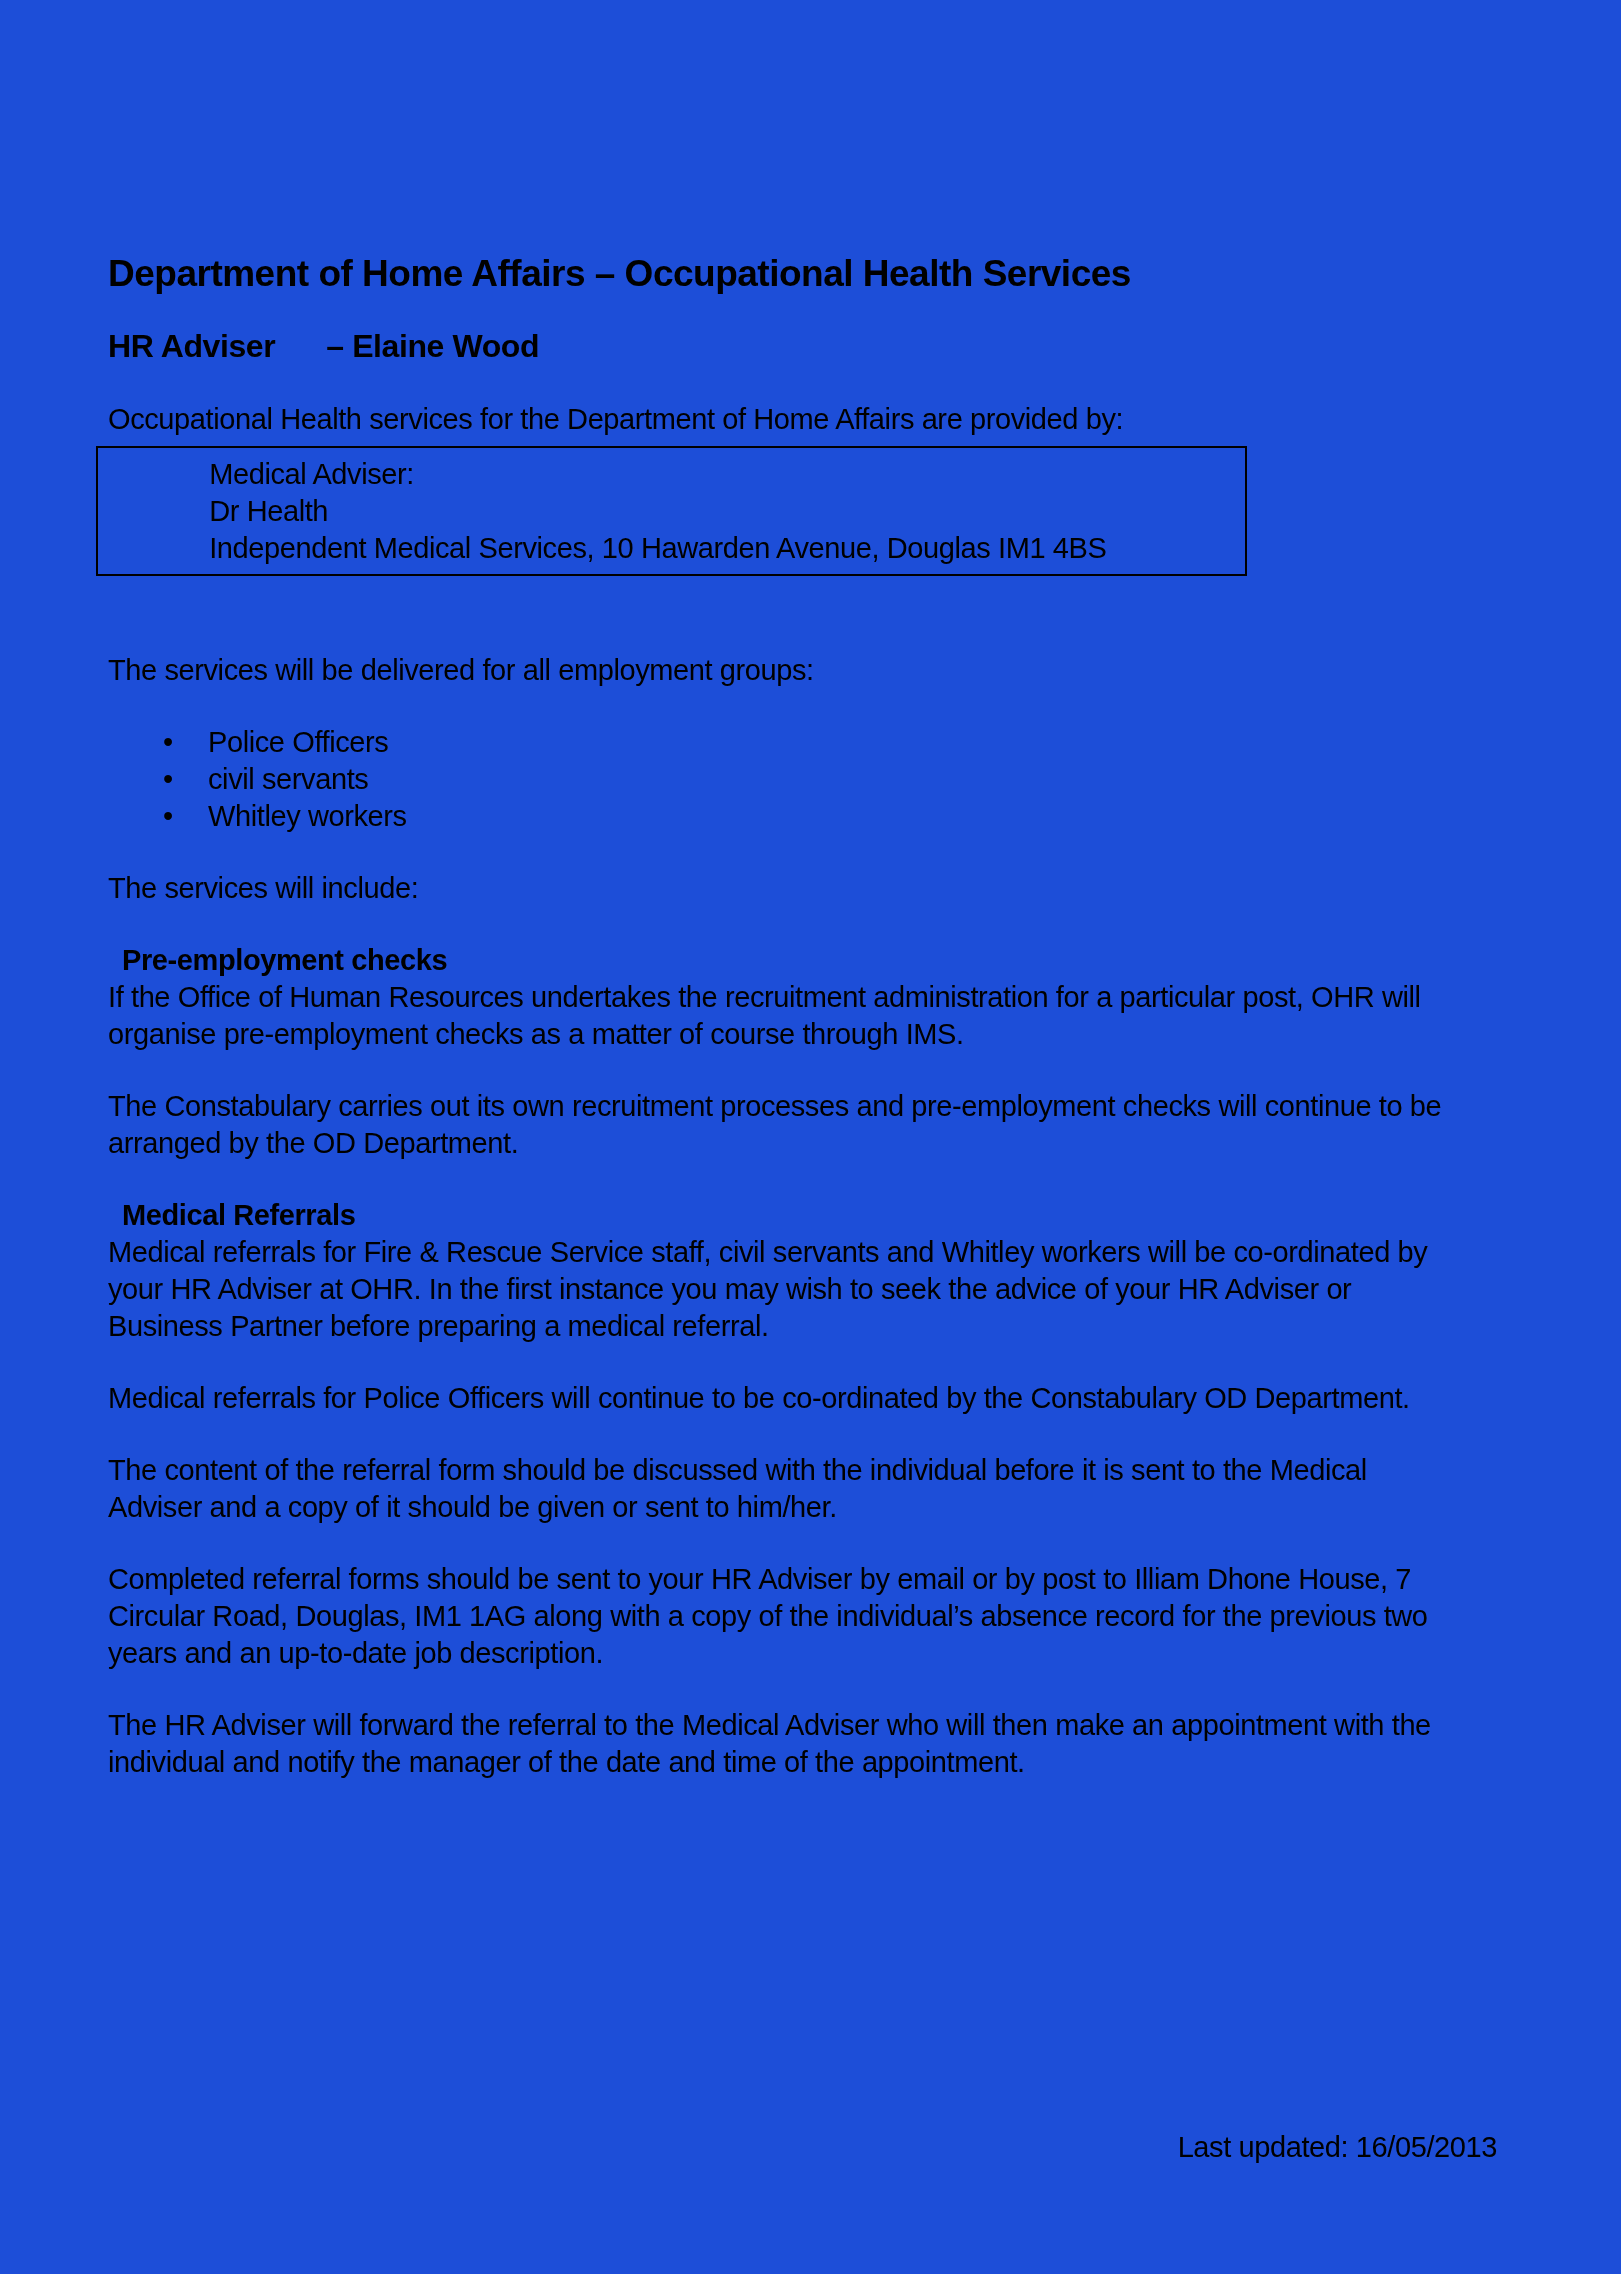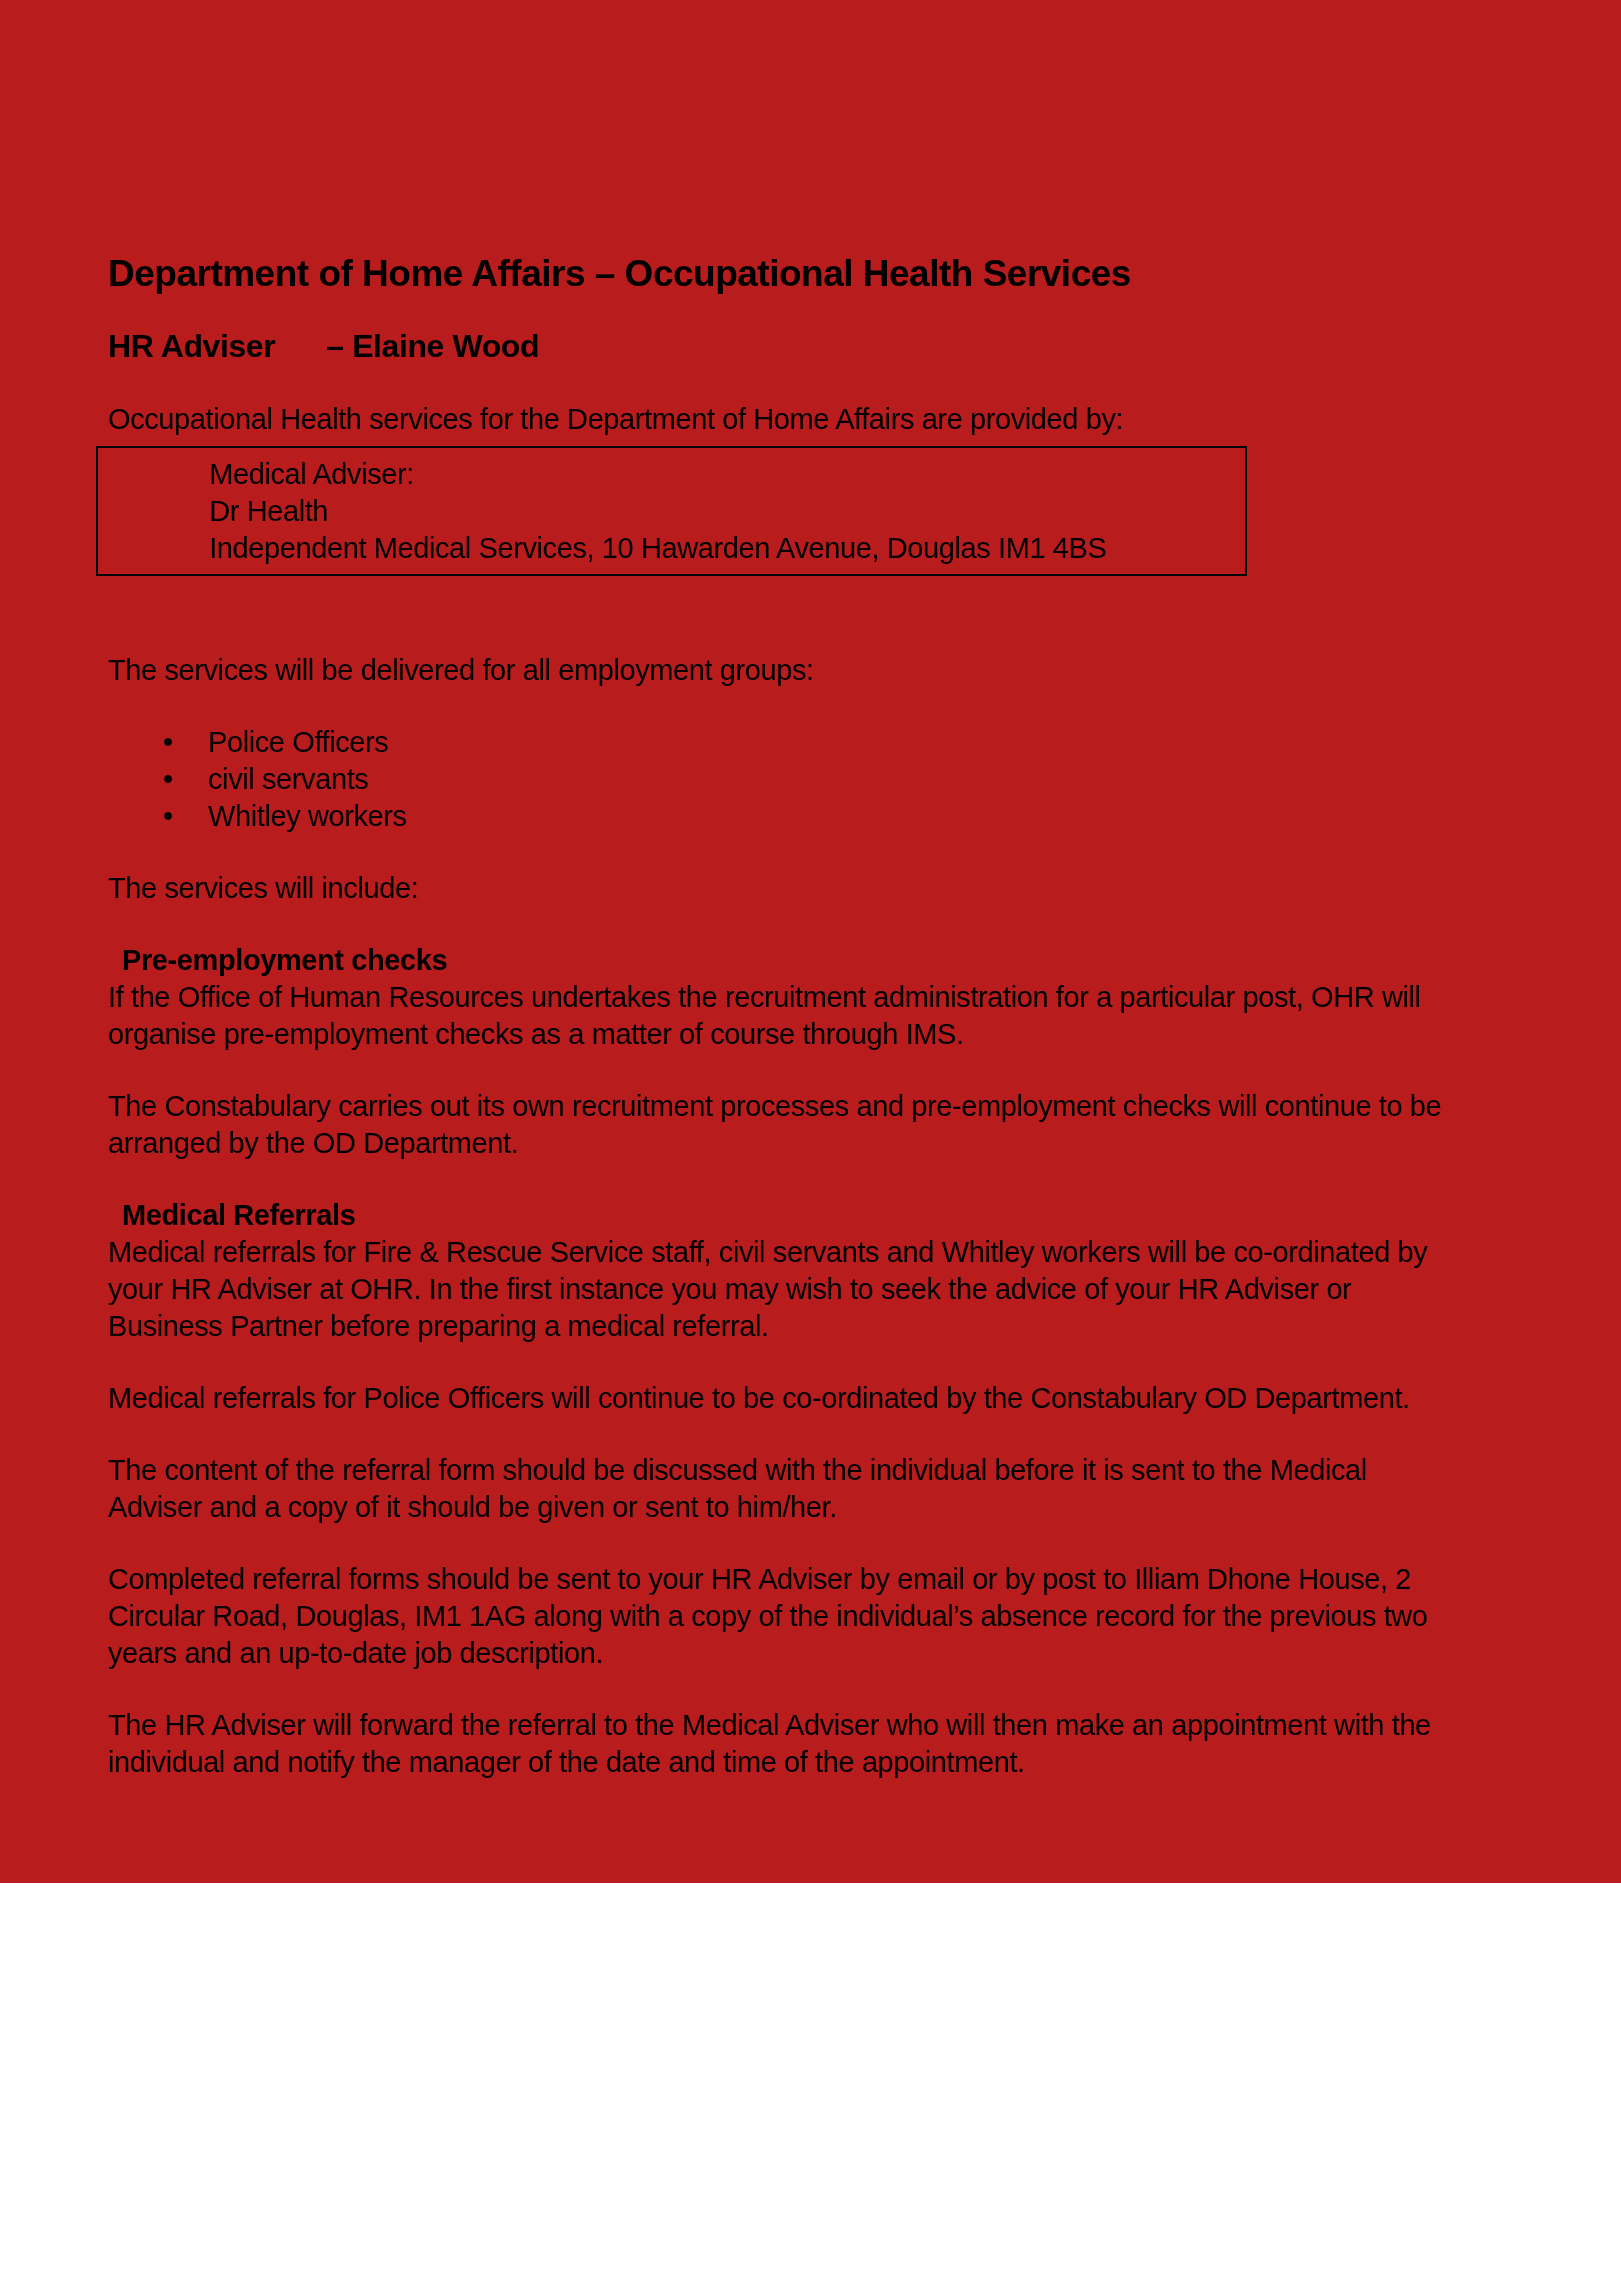--- a/index.html
+++ b/index.html
@@ -4,22 +4,22 @@
 <style>
   * { box-sizing: border-box; }
   html, body {
     margin: 0;
     padding: 0;
     background: #ffffff;
   }
   .page {
     position: relative;
     width: 1621px;
-    height: 1883px;
-    background: #b91c1c;
+    height: 2274px;
+    background: #1d4ed8;
     color: #000000;
     font-family: "Liberation Sans", "DejaVu Sans", sans-serif;
     overflow: hidden;
   }
   .content {
     padding: 251px 141px 0 108px; 
   }
   .doc-title {
     margin: 0;
     font-size: 37px;
@@ -127,20 +127,20 @@
     <p class="body-text">The services will include:</p>
 
     <h2 class="section-heading">Pre-employment checks</h2>
     <p class="body-text">If the Office of Human Resources undertakes the recruitment administration for a particular post, OHR will organise pre-employment checks as a matter of course through IMS.</p>
     <p class="body-text">The Constabulary carries out its own recruitment processes and pre-employment checks will continue to be arranged by the OD Department.</p>
 
     <h2 class="section-heading">Medical Referrals</h2>
     <p class="body-text">Medical referrals for Fire &amp; Rescue Service staff, civil servants and Whitley workers will be co-ordinated by your HR Adviser at OHR. In the first instance you may wish to seek the advice of your HR Adviser or Business Partner before preparing a medical referral.</p>
     <p class="body-text">Medical referrals for Police Officers will continue to be co-ordinated by the Constabulary OD Department.</p>
     <p class="body-text">The content of the referral form should be discussed with the individual before it is sent to the Medical Adviser and a copy of it should be given or sent to him/her.</p>
-    <p class="body-text">Completed referral forms should be sent to your HR Adviser by email or by post to Illiam Dhone House, 2 Circular Road, Douglas, IM1 1AG along with a copy of the individual’s absence record for the previous two years and an up-to-date job description.</p>
+    <p class="body-text">Completed referral forms should be sent to your HR Adviser by email or by post to Illiam Dhone House, 7 Circular Road, Douglas, IM1 1AG along with a copy of the individual’s absence record for the previous two years and an up-to-date job description.</p>
     <p class="body-text">The HR Adviser will forward the referral to the Medical Adviser who will then make an appointment with the individual and notify the manager of the date and time of the appointment.</p>
 
   </div>
 
   <div class="footer-note">Last updated: 16/05/2013</div>
 </div>
 
 
 </body></html>

